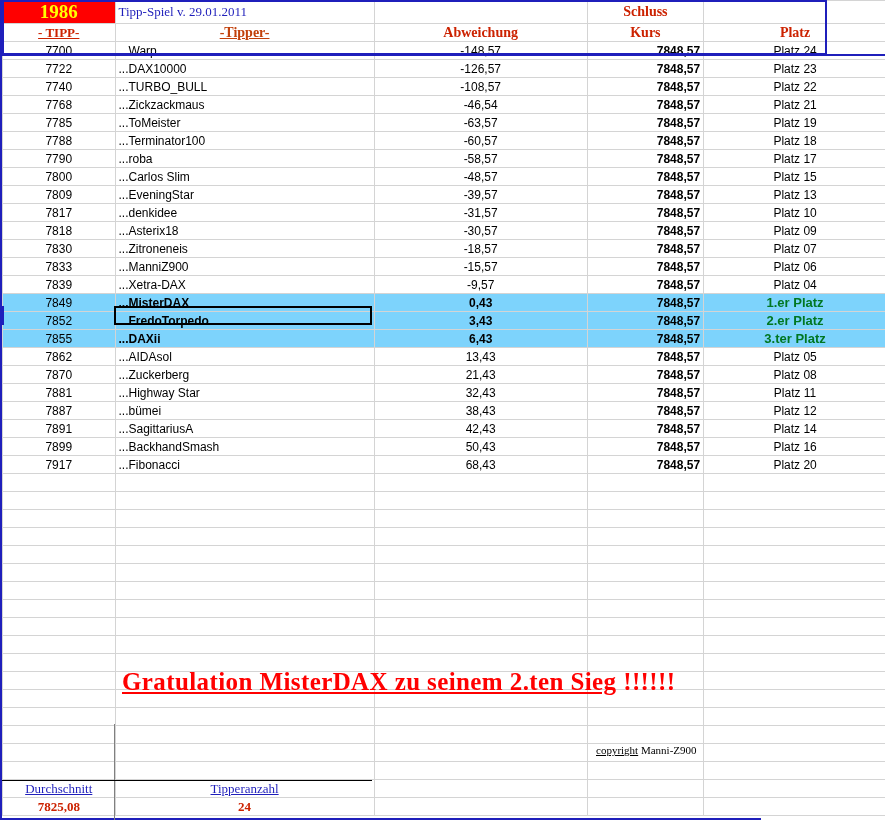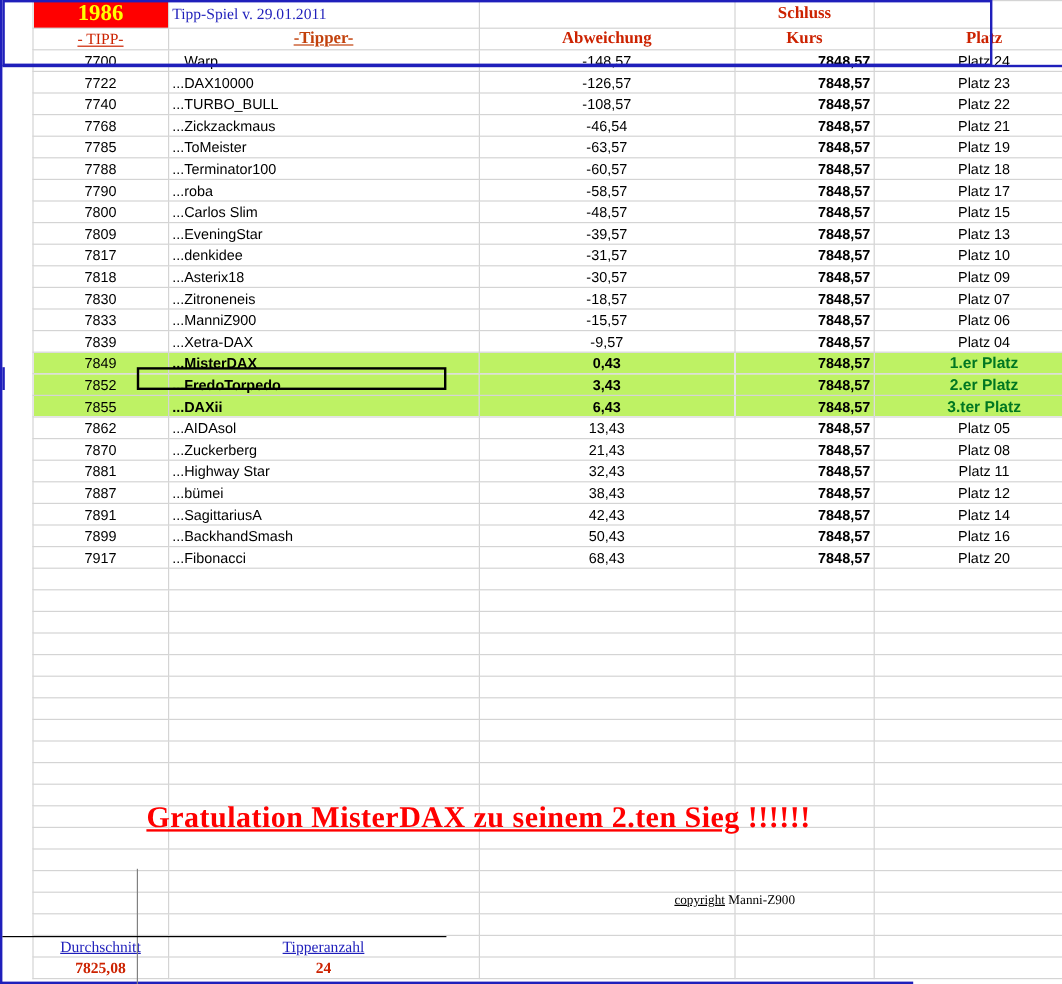--- a/index.html
+++ b/index.html
@@ -16,21 +16,20 @@
     overflow: hidden;
     position: relative;
   }
   #sheet {
     position: relative;
     width: 761px;
     height: 820px;
     box-sizing: border-box;
     border-left: 2px solid #1f1fbb;
     border-bottom: 2px solid #1f1fbb;
-    padding-left: 25px;
   }
   table.grid {
     border-collapse: collapse;
     table-layout: fixed;
     width: 885px;
   }
   table.grid td {
     border: 1px solid #d4d4d4;
     padding: 0 3px;
     height: 17px;
@@ -64,21 +63,21 @@
   .schluss {
     color: #cc2200;
     font-weight: bold;
     font-size: 14px;
     text-align: center;
     font-family: "Liberation Serif", serif;
   }
   .sub-row td { height: 26px; }
   .sub-tipp {
     color: #cc2200;
-    font-weight: normal;
+    font-weight: bold;
     font-size: 13px;
     text-align: center;
     text-decoration: underline;
     font-family: "Liberation Serif", serif;
   }
   .sub-tipper {
     color: #c2410c;
     font-weight: bold;
     font-size: 14px;
     text-align: center;
@@ -117,21 +116,21 @@
     height: 2px;
     background: #1f1fbb;
   }
 
   
   .num { text-align: center; padding-right: 10px; }
   .name { text-align: left; padding-left: 22px; margin-left: 13px; }
   .abw { text-align: center; }
   .kurs { text-align: right; padding-right: 30px; font-weight: bold; }
   .platz { text-align: center; }
-  .hl { background: #bef264; }
+  .hl { background: #7dd3fc; }
   .hl .name, .hl .abw { font-weight: bold; }
   .hl .platz { color: #007722; font-weight: bold; font-size: 13px; }
   .winner-box {
     position: absolute;
     left: 112px;
     top: 306px;
     width: 258px;
     height: 19px;
     border: 2px solid #000000;
     box-sizing: border-box;
@@ -155,21 +154,21 @@
     font-weight: bold;
     font-size: 25px;
     font-family: "Liberation Serif", serif;
     letter-spacing: 0.4px;
     white-space: nowrap;
   }
   .gratulation .u { text-decoration: underline; }
 
   .copyright {
     position: absolute;
-    left: 560px;
+    left: 594px;
     top: 744px;
     font-size: 11px;
     color: #000000;
     font-family: "Liberation Serif", serif;
   }
   .copyright .u { text-decoration: underline; }
 
   .footer-label {
     color: #1f1fbb;
     text-align: center;

